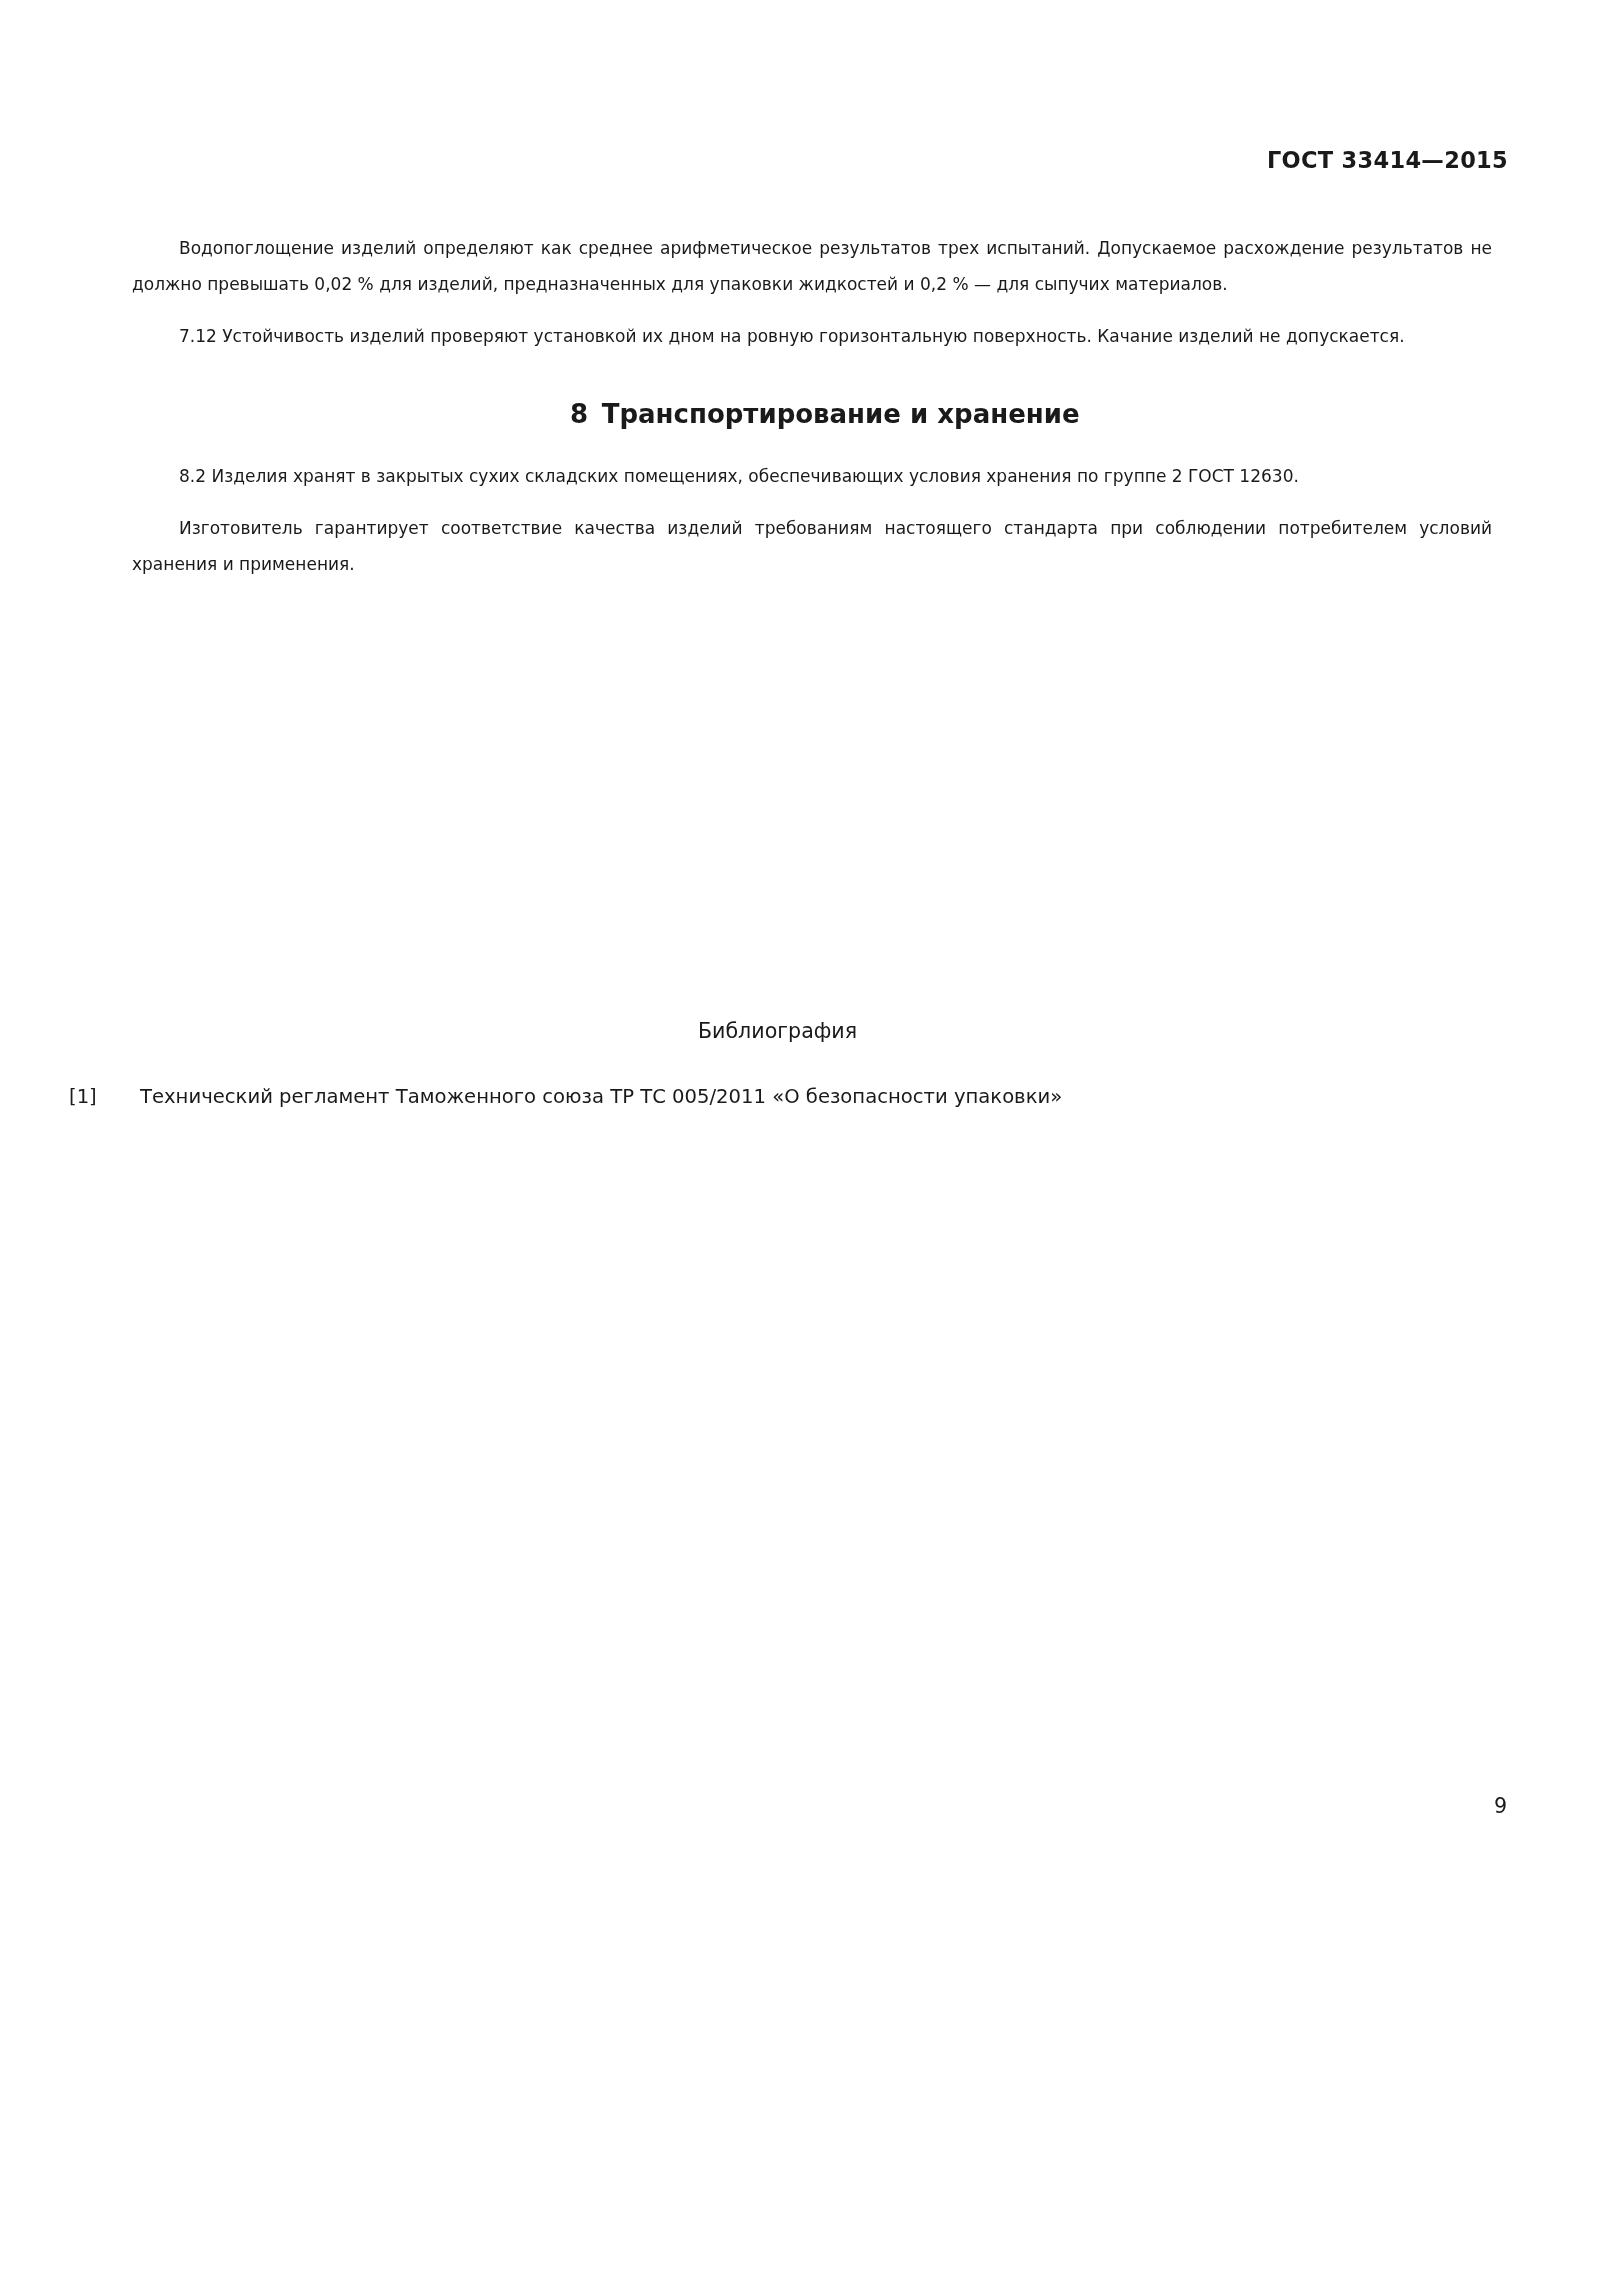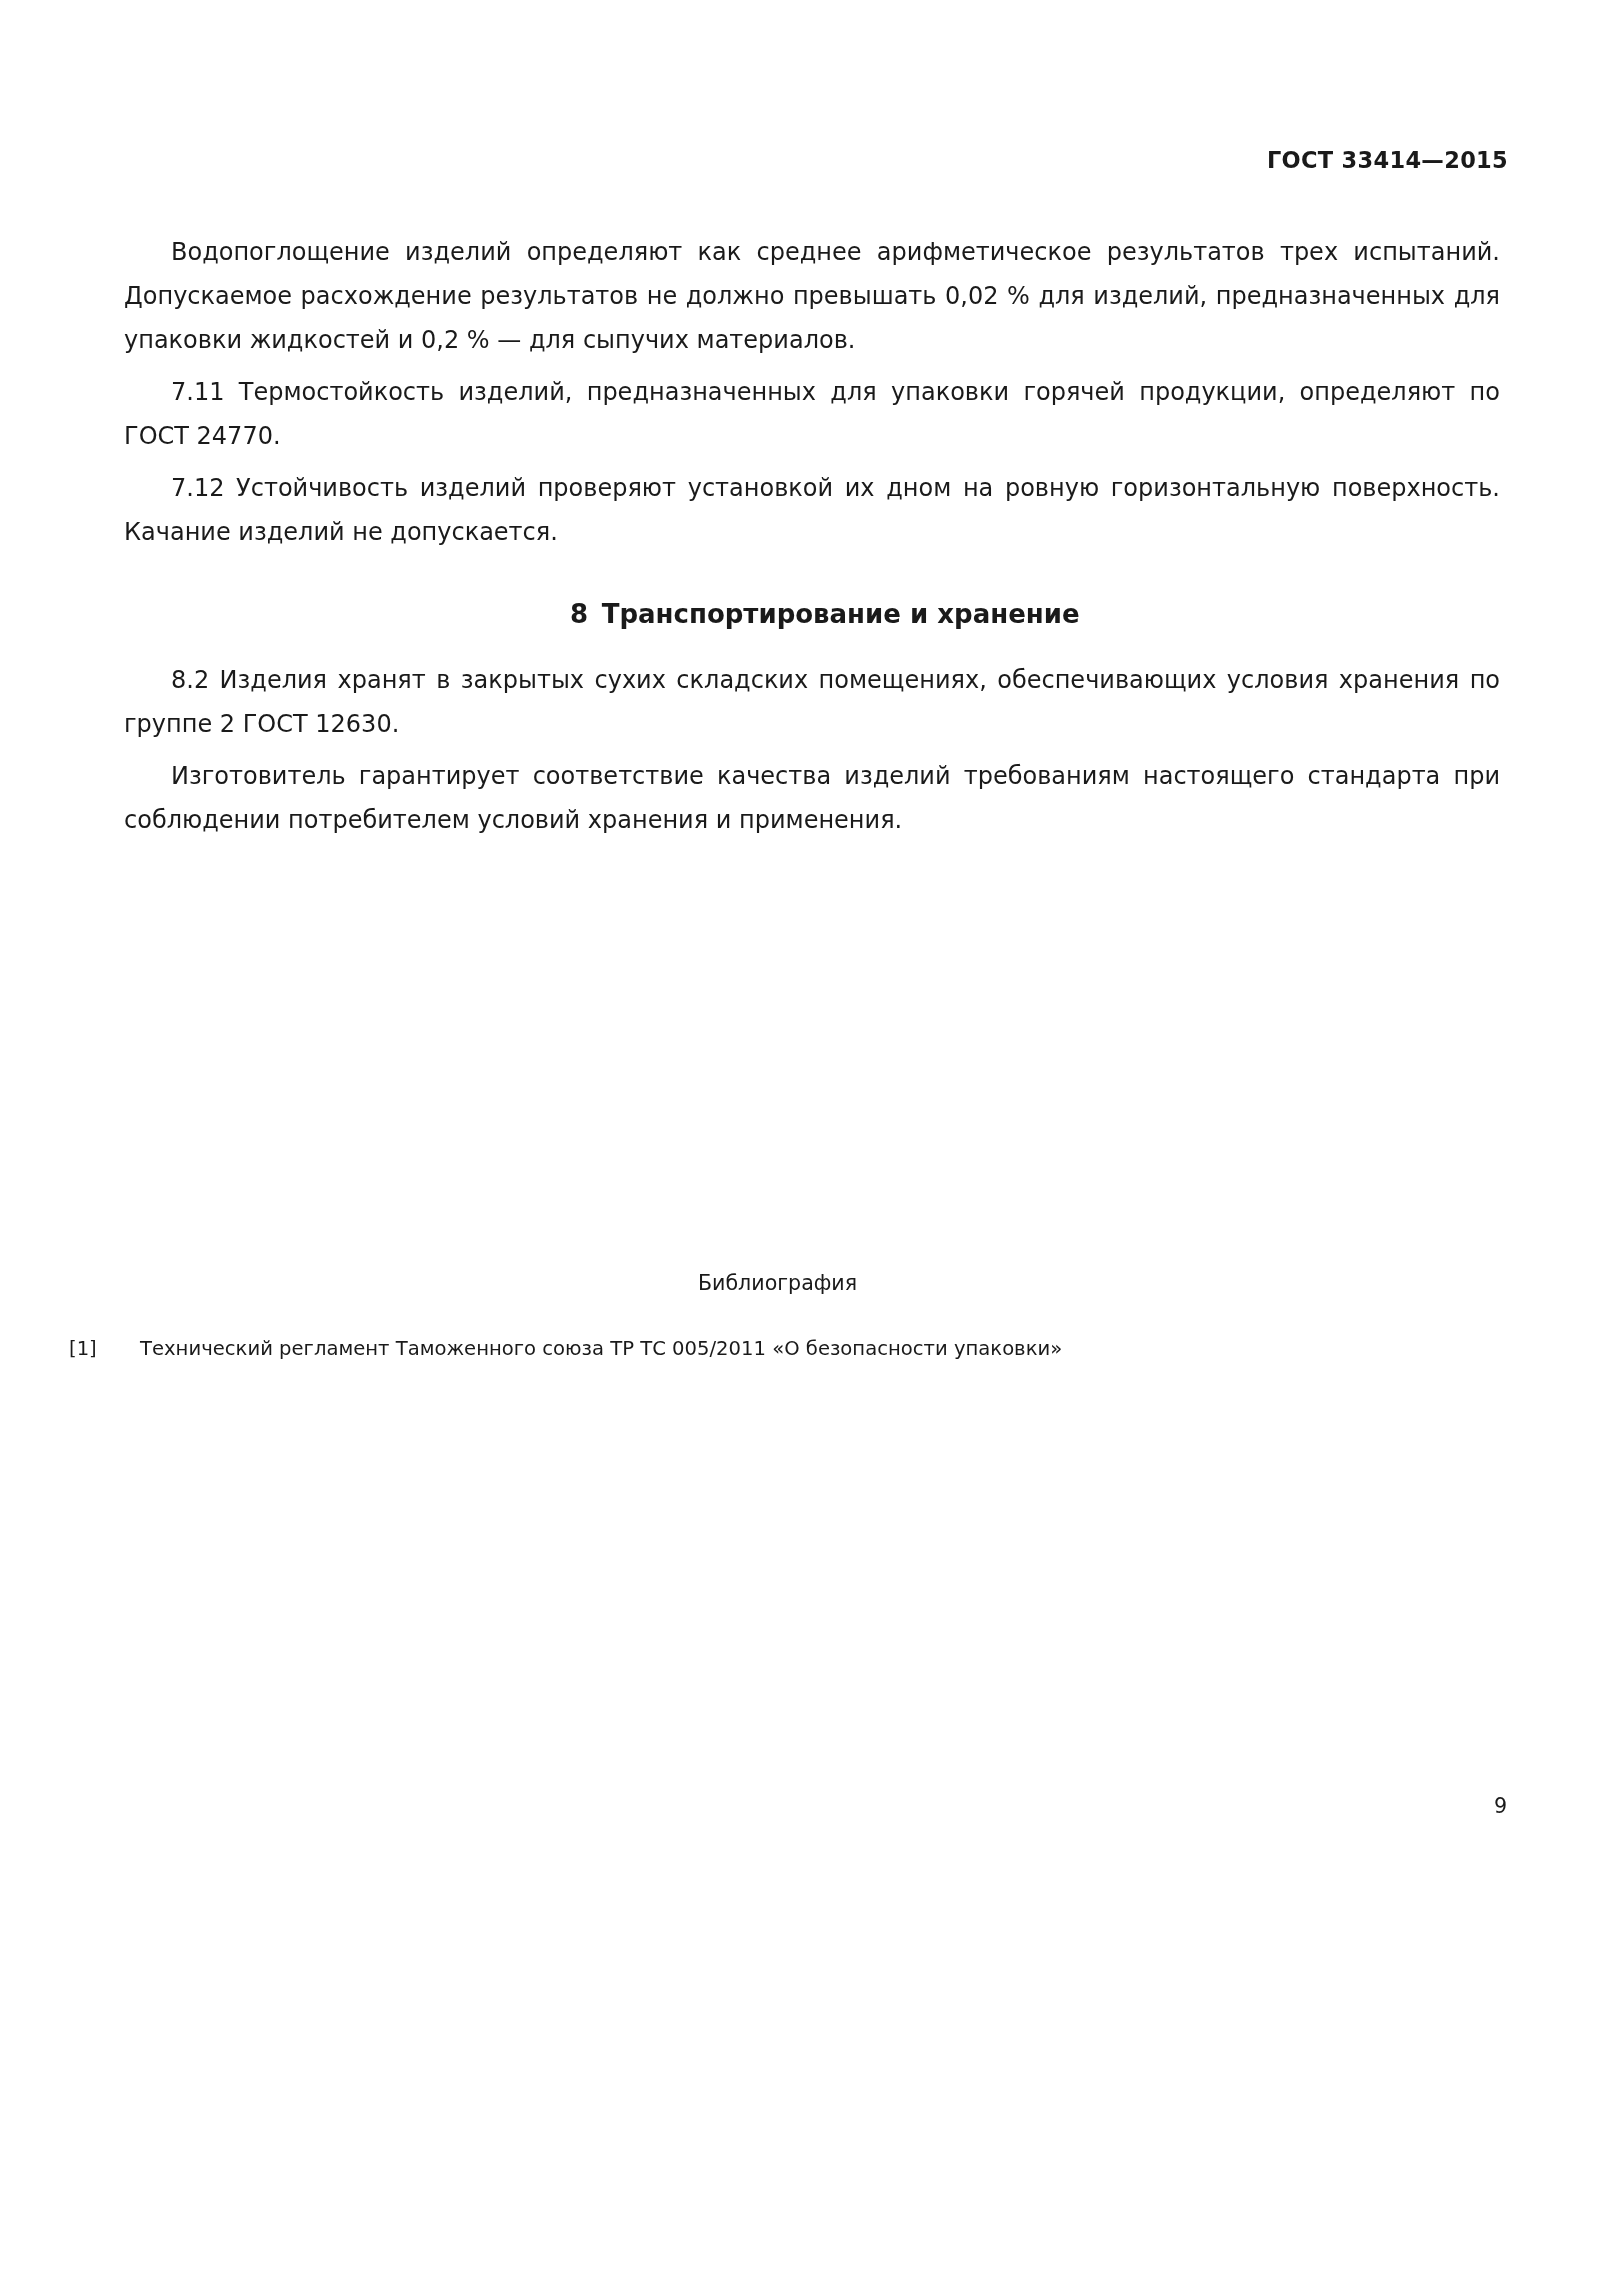--- a/index.html
+++ b/index.html
@@ -24,25 +24,25 @@
     width: 1392px;
   }
   .doc-header {
     text-align: right;
     font-size: 22.5px;
     font-weight: bold;
     letter-spacing: 0.3px;
     margin: 0 0 57px 0;
   }
   p.body-text {
-    font-size: 24px;
-    line-height: 44px;
+    font-size: 17px;
+    line-height: 36px;
     text-align: justify;
     text-justify: inter-word;
-    margin: 8px;
+    margin: 16px;
     hyphens: manual;
   }
   p.body-text.indent {
     text-indent: 47px;
   }
   h2.section-title {
     font-size: 26px;
     font-weight: bold;
     margin: 45px 0 29px 0;
     padding-left: 25.5px;
@@ -89,21 +89,20 @@
 <body>
 
 <div class="page">
 
   <div class="content">
 
     <div class="doc-header">ГОСТ 33414—2015</div>
 
     <p class="body-text indent">Водопоглощение изделий определяют как среднее арифметическое результатов трех испытаний. Допускаемое расхождение результатов не должно превышать 0,02 % для изделий, предназначенных для упаковки жидкостей и 0,2 % — для сыпучих материалов.</p>
 
-    <p class="body-text indent">7.11  Термостойкость изделий, предназначенных для упаковки горячей продукции, определяют по ГОСТ 24770.</p>
 
     <p class="body-text indent">7.12  Устойчивость изделий проверяют установкой их дном на ровную горизонтальную поверхность. Качание изделий не допускается.</p>
 
     <h2 class="section-title">
       <span class="num">8</span><span>Транспортирование и хранение</span>
     </h2>
 
 
     <p class="body-text indent">8.2  Изделия хранят в закрытых сухих складских помещениях, обеспечивающих условия хранения по группе 2 ГОСТ 12630.</p>
 

